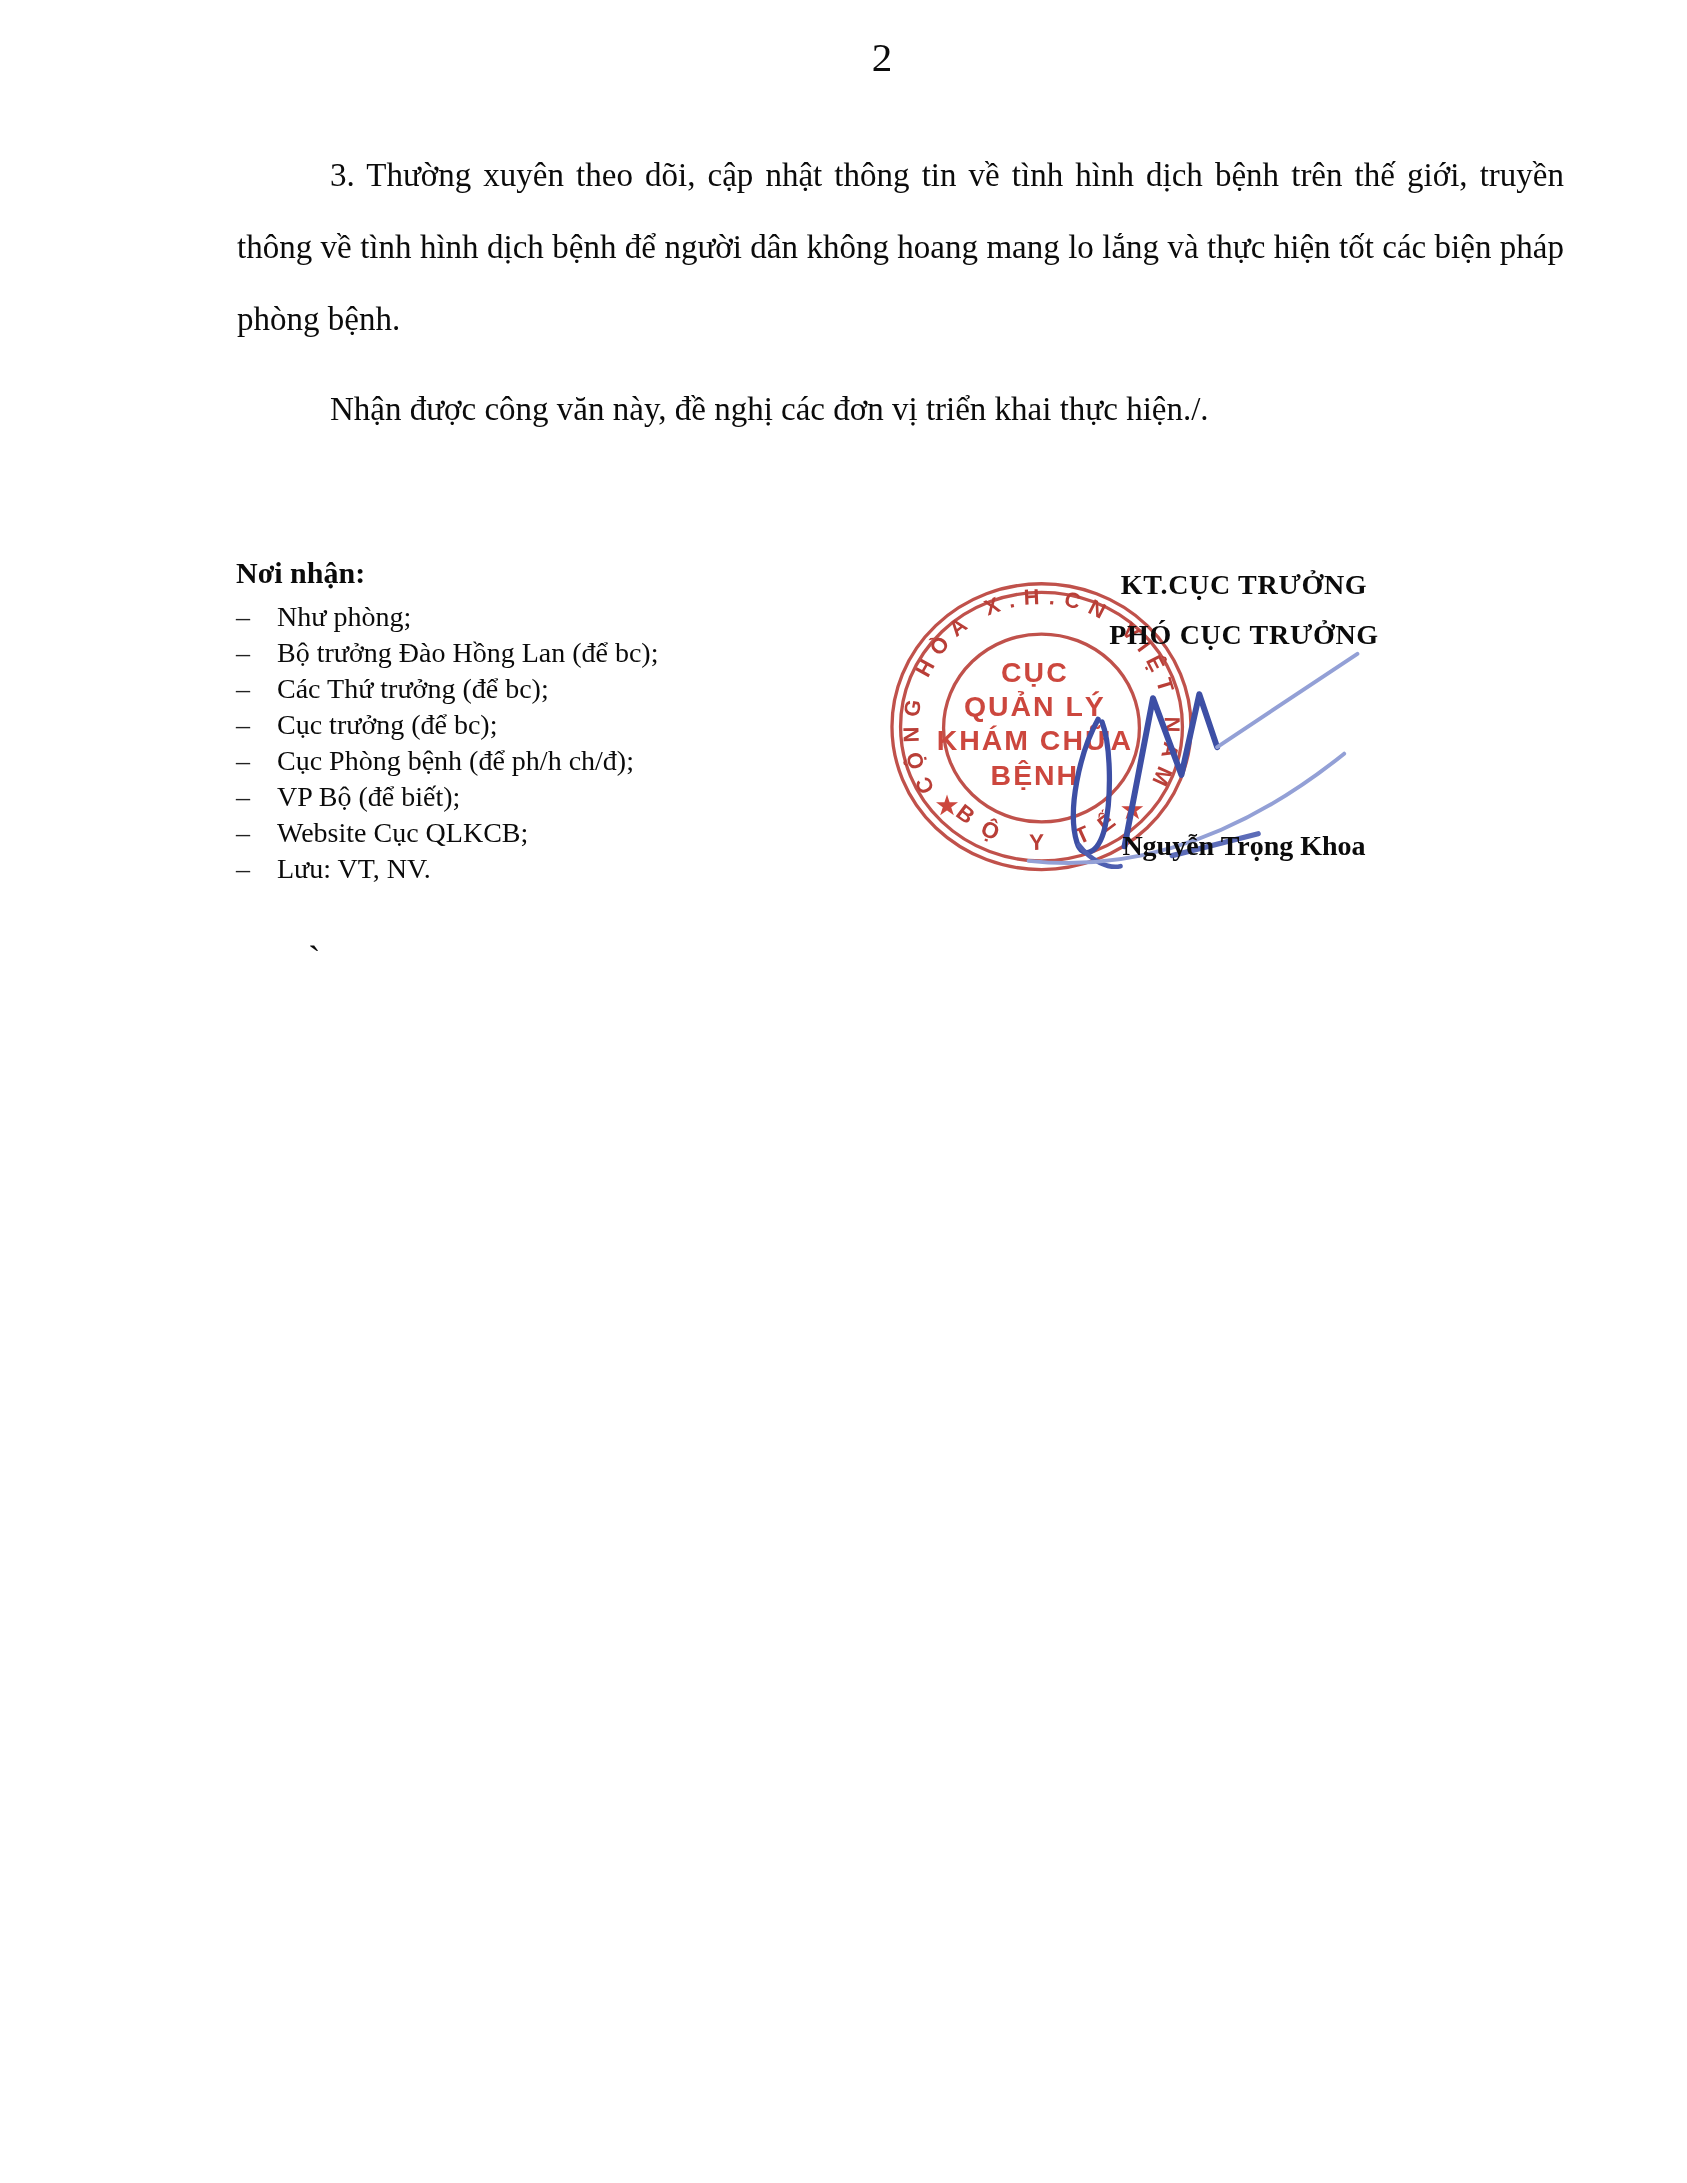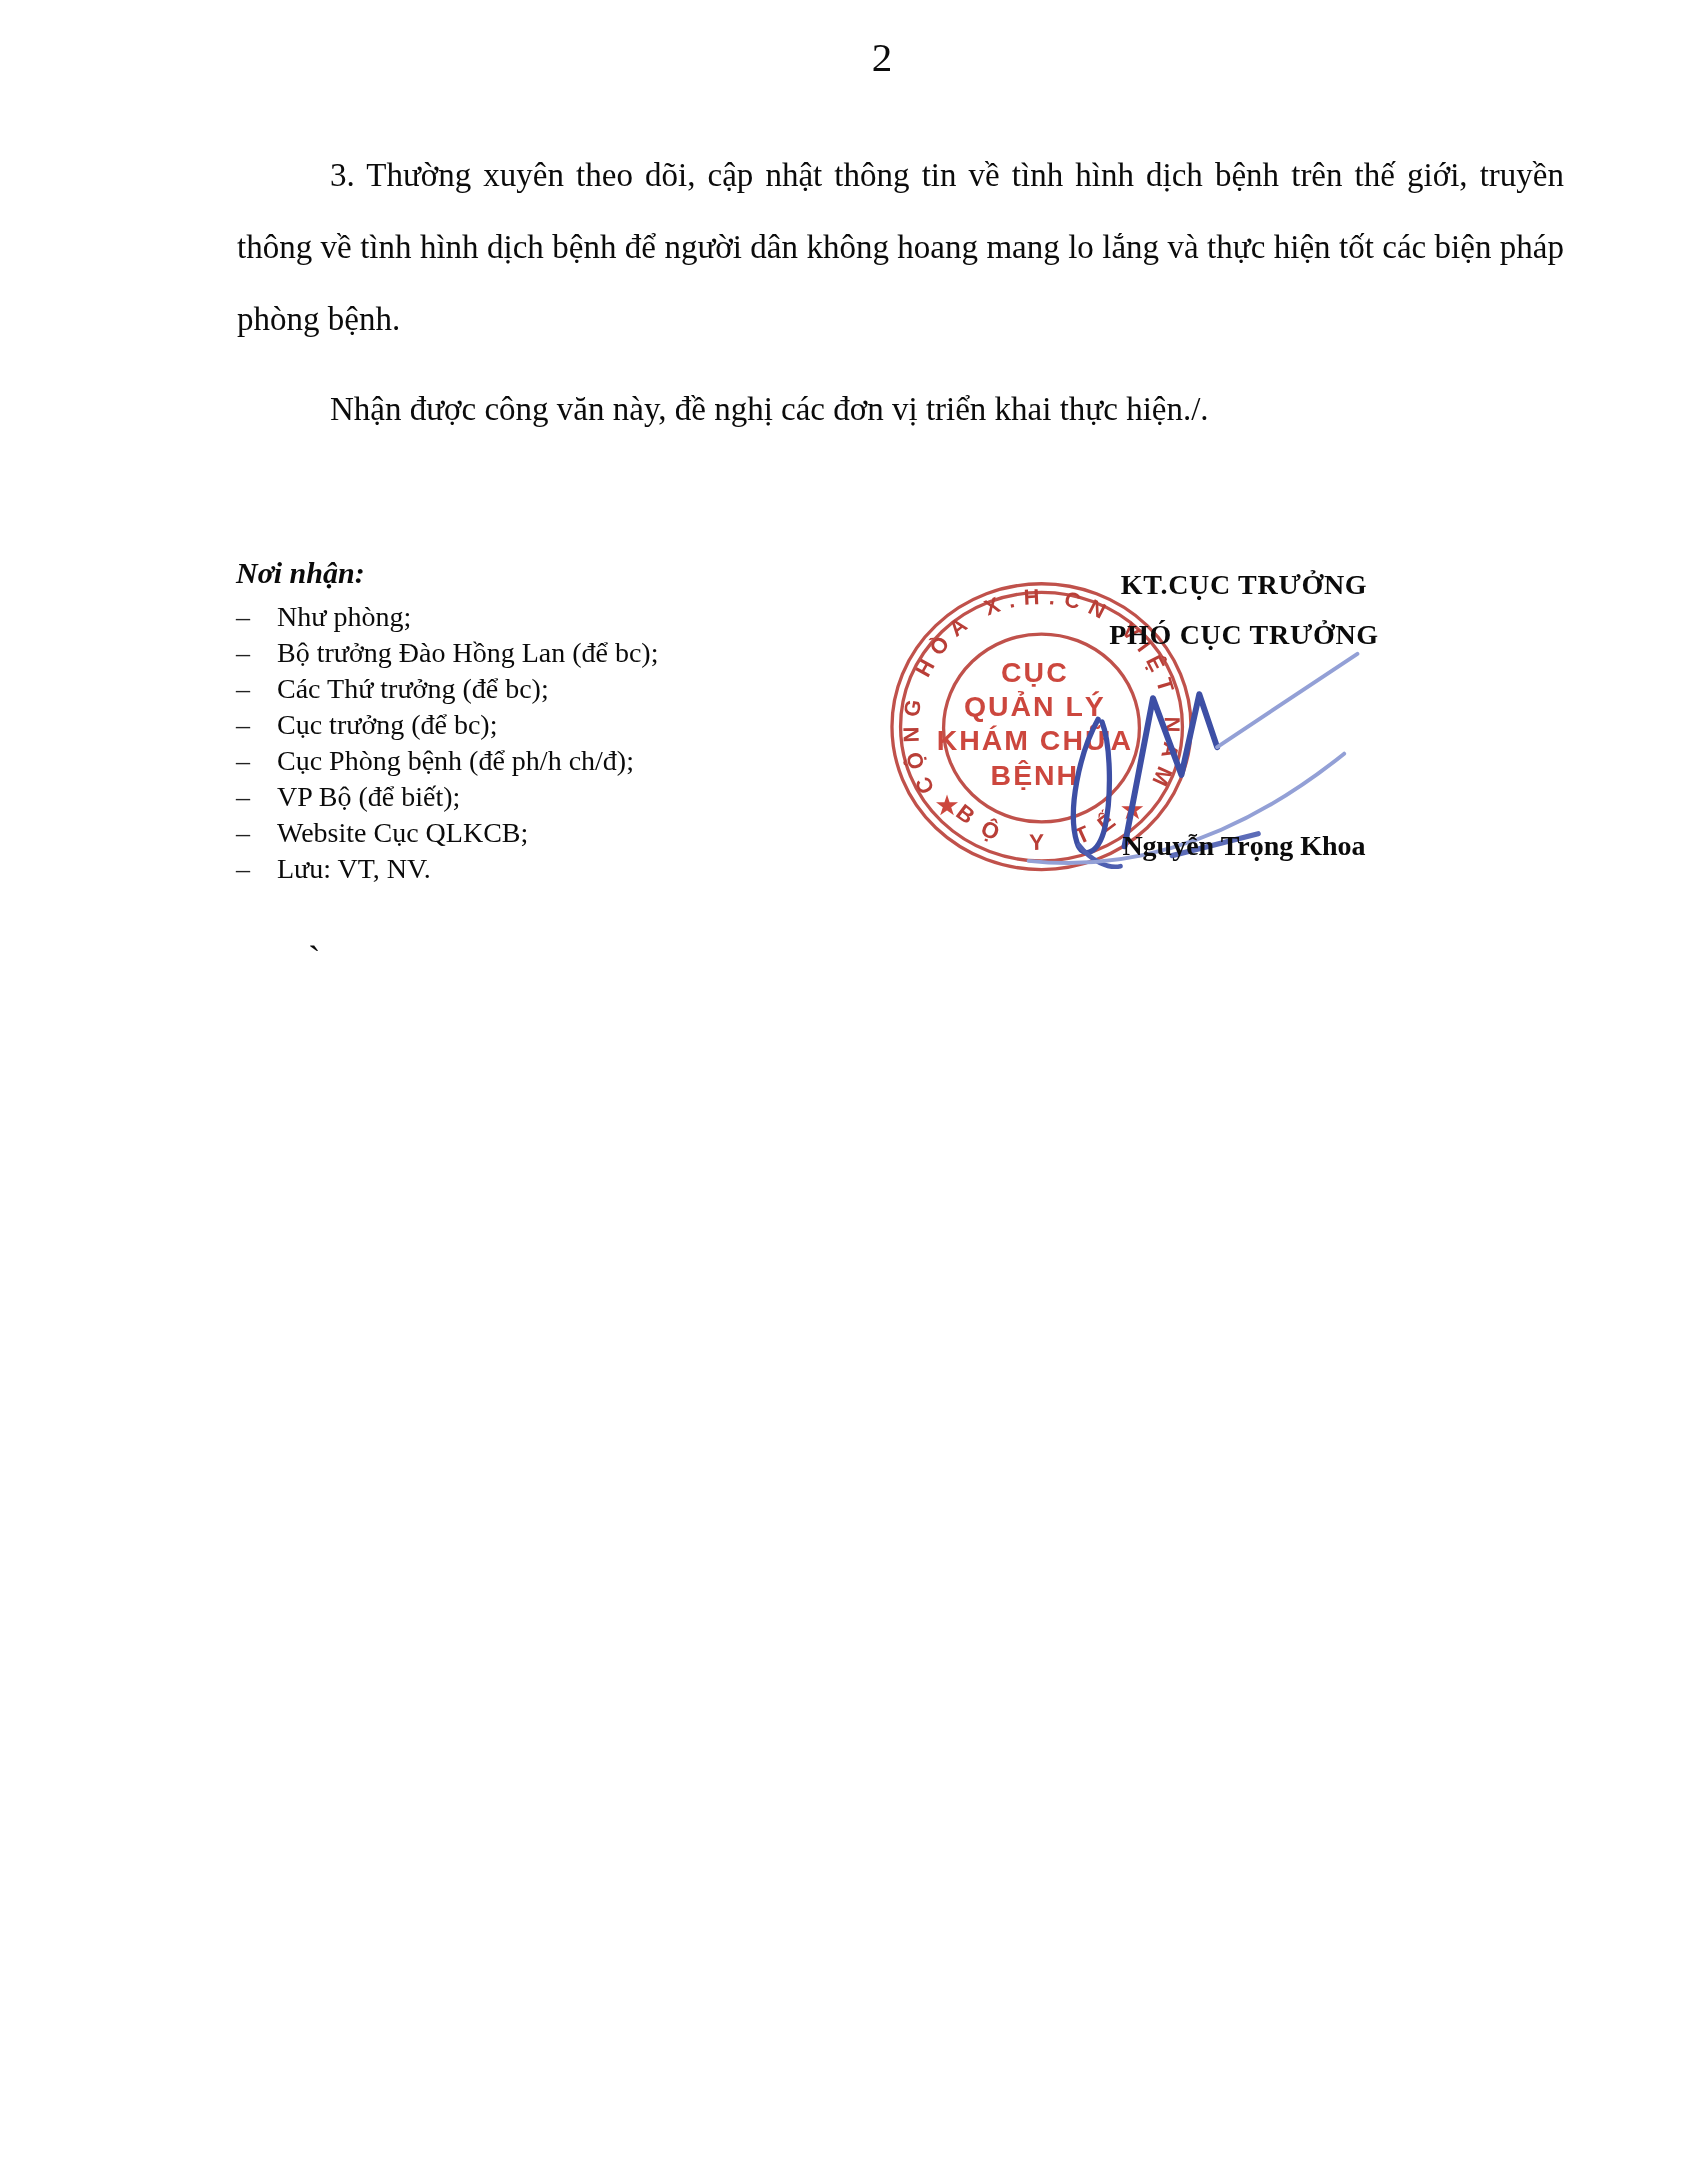--- a/index.html
+++ b/index.html
@@ -11,21 +11,21 @@
     position:absolute;top:37px;left:882px;transform:translateX(-50%);
     font-size:41px;line-height:41px;
   }
   .content{
     position:absolute;left:237px;top:139px;width:1327px;
     font-size:33px;line-height:72px;text-align:justify;
   }
   .content p{margin:0 0 18px 0;text-indent:93px;}
   .content p.closing{margin-top:15px;text-align:left;}
   .recipients{position:absolute;left:236px;top:556px;width:569px;}
-  .recipients-heading{font-weight:bold;font-style:italic;font-size:30px;line-height:34px;}
+  .recipients-heading{font-weight:bold;font-size:30px;line-height:34px;}
   .recipient-list{margin-top:9.3px;}
   .recipient-row{display:flex;align-items:flex-start;font-size:28px;line-height:36px;}
   .recipient-row .dash{width:41px;flex:0 0 41px;color:#222;}
   .sign-col{
     position:absolute;left:1019px;top:560px;width:450px;text-align:center;z-index:5;
   }
   .sign-title{font-weight:bold;font-size:28px;line-height:50px;letter-spacing:0.7px;white-space:nowrap;}
   .signer-name{
     position:absolute;left:1019px;top:823px;width:450px;text-align:center;
     font-weight:bold;font-size:28px;line-height:46px;z-index:5;white-space:nowrap;

